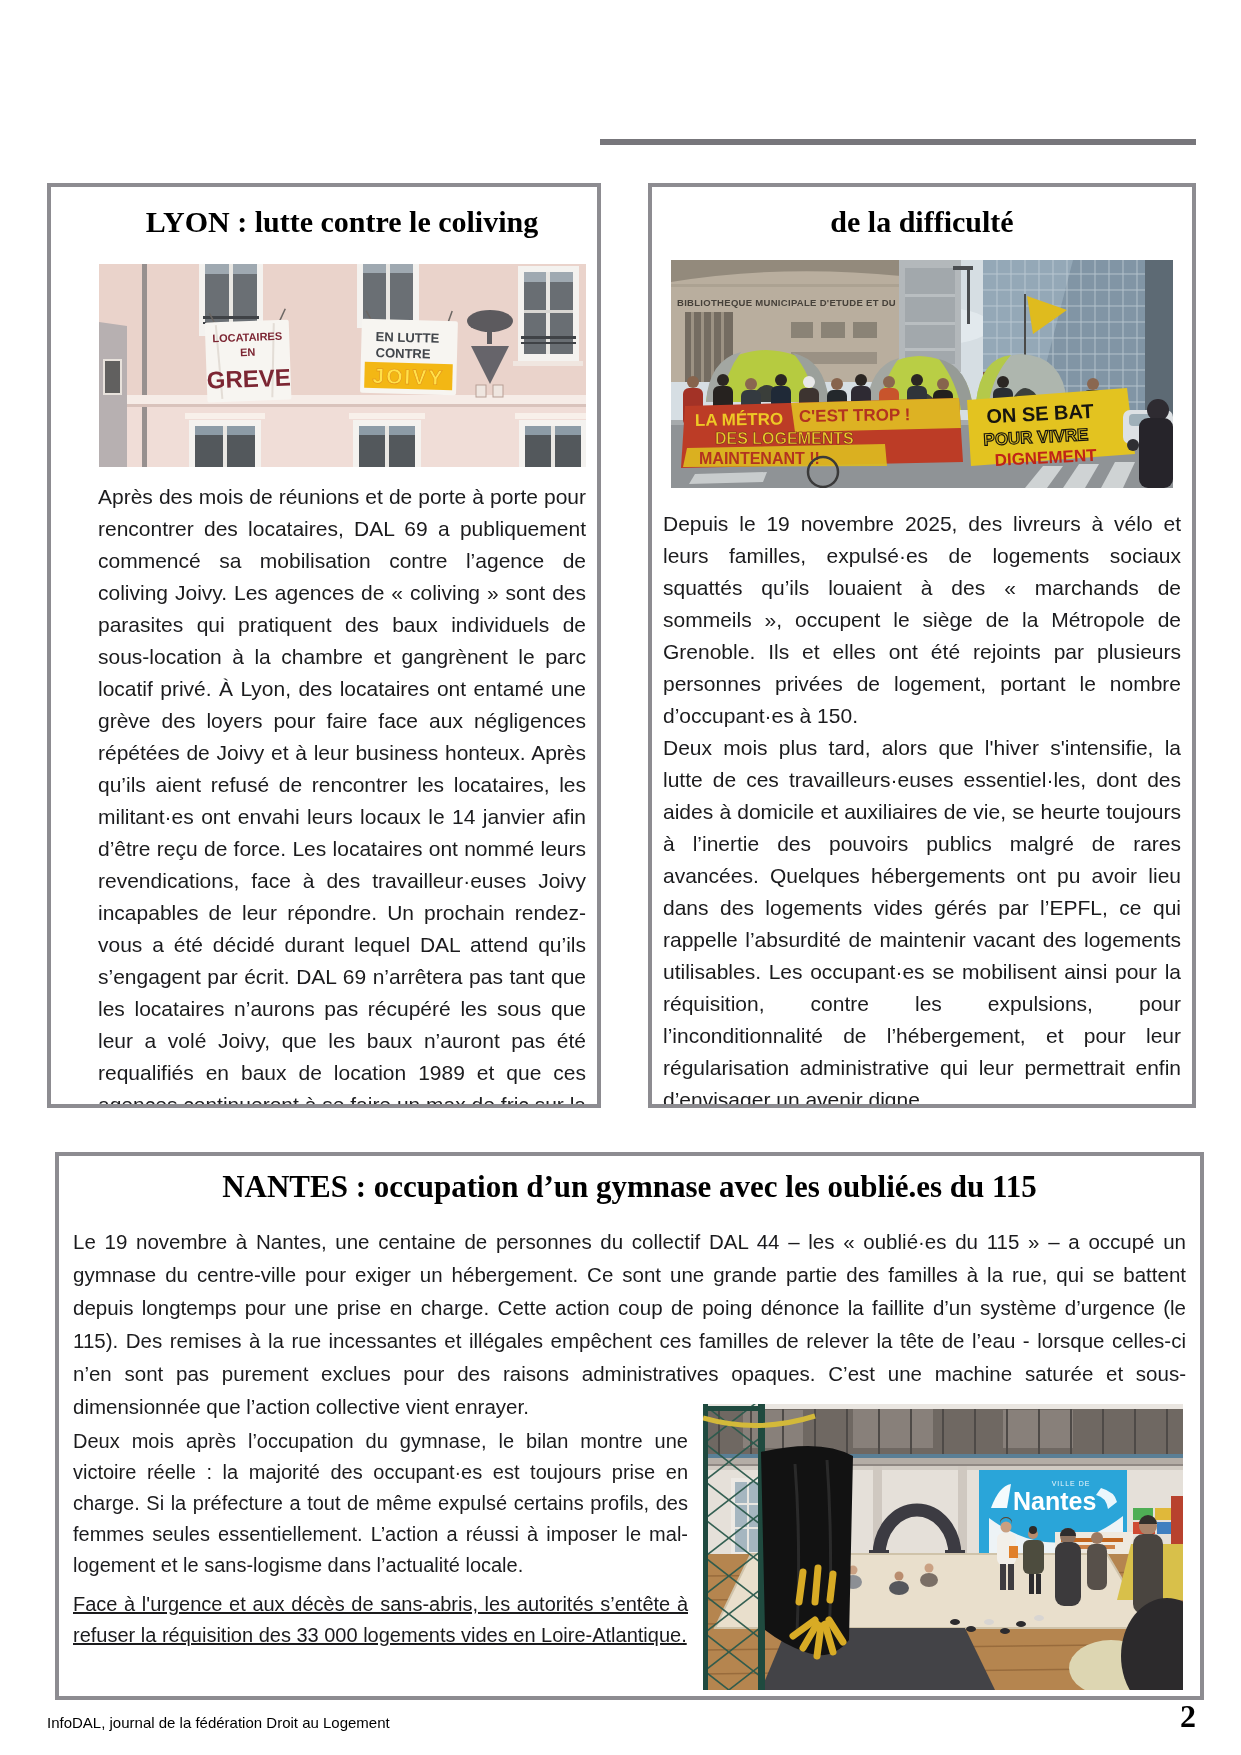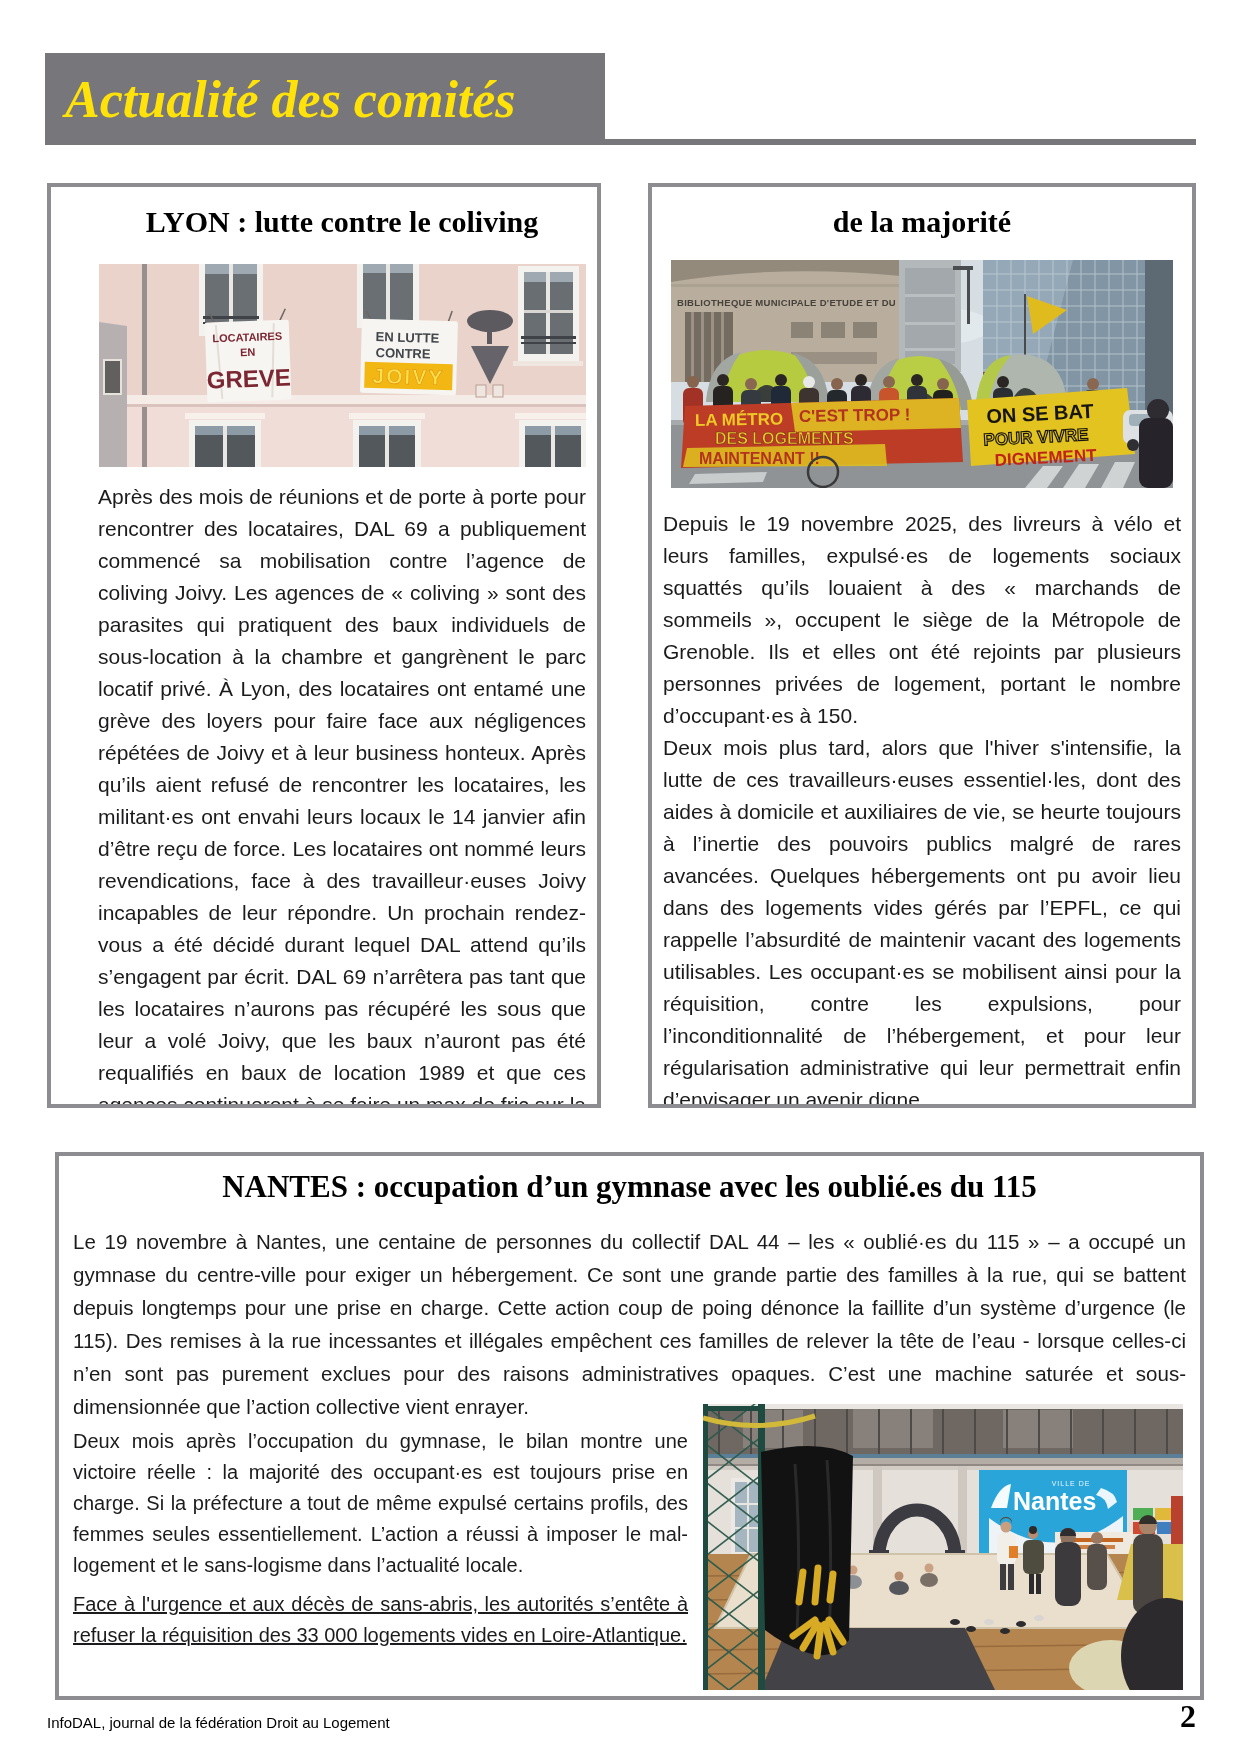--- a/index.html
+++ b/index.html
@@ -35,23 +35,20 @@
   .foot-journal{position:absolute;left:47px;top:1714px;font-size:15px;color:#000000;}
   .foot-page{position:absolute;right:45px;top:1698px;font-family:"Liberation Serif",serif;
              font-weight:700;font-size:32px;color:#000;}
   svg text{font-family:"Liberation Sans",sans-serif;}
 </style>
 </head>
 <body>
 
 <div class="page">
 
-  <div class="band">
-    <h1>Actualité des comités</h1>
-  </div>
   <div class="rule"></div>
 
   <div class="box" id="lyon">
     <h2>LYON : lutte contre le coliving</h2>
 
     <svg class="photo" viewBox="0 0 487 203">
       <rect width="487" height="203" fill="#ead3cb"></rect>
       <rect y="143" width="487" height="60" fill="#f0ddd7"></rect>
       <polygon points="0,58 28,62 28,203 0,203" fill="#b7b0b1"></polygon>
       <rect x="5" y="96" width="17" height="34" fill="#61605f" stroke="#e8e2dc" stroke-width="2"></rect>
@@ -136,21 +133,21 @@
       </g>
     </svg>
 
     <div class="body-text">
       <p>Après des mois de réunions et de porte à porte pour rencontrer des locataires, DAL 69 a publiquement commencé sa mobilisation contre l’agence de coliving Joivy. Les agences de « coliving » sont des parasites qui pratiquent des baux individuels de sous-location à la chambre et gangrènent le parc locatif privé. À Lyon, des locataires ont entamé une grève des loyers pour faire face aux négligences répétées de Joivy et à leur business honteux. Après qu’ils aient refusé de rencontrer les locataires, les militant·es ont envahi leurs locaux le 14 janvier afin d’être reçu de force. Les locataires ont nommé leurs revendications, face à des travailleur·euses Joivy incapables de leur répondre. Un prochain rendez-vous a été décidé durant lequel DAL attend qu’ils s’engagent par écrit. DAL 69 n’arrêtera pas tant que les locataires n’aurons pas récupéré les sous que leur a volé Joivy, que les baux n’auront pas été requalifiés en baux de location 1989 et que ces agences continueront à se faire un max de fric sur la difficulté des gens à se loger.</p>
     </div>
   </div>
 
   <div class="box" id="grenoble">
     <h2>
-      <span class="tline">de la majorité</span>
+      <span class="tline">de la difficulté</span>
     </h2>
 
     <svg class="photo" viewBox="0 0 502 228">
       <rect width="502" height="228" fill="#d6dee3"></rect>
       <ellipse cx="225" cy="42" rx="62" ry="24" fill="#eef3f5"></ellipse>
       <ellipse cx="272" cy="66" rx="48" ry="18" fill="#e4ebee" opacity="0.85"></ellipse>
 
       <g>
         <rect x="0" y="0" width="230" height="122" fill="#b9ae9e"></rect>
         <path d="M0,0 L230,0 L230,16 Q110,4 0,22 Z" fill="#938a7c"></path>

